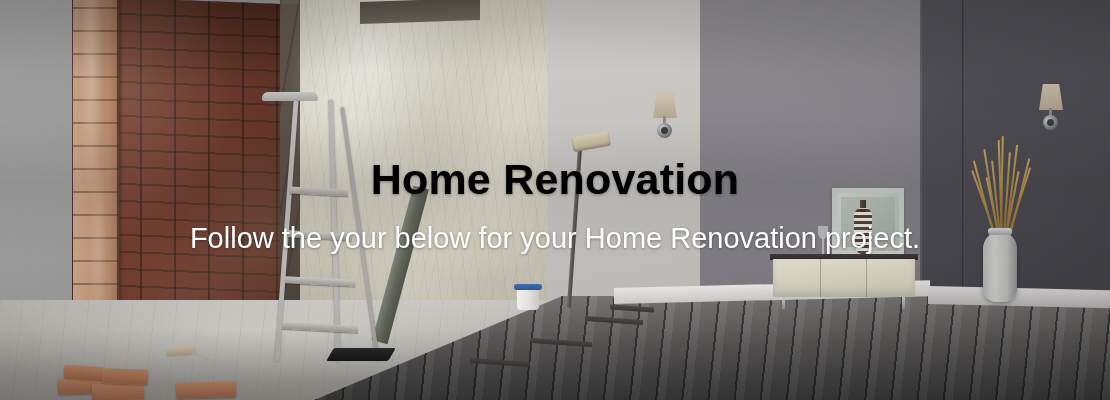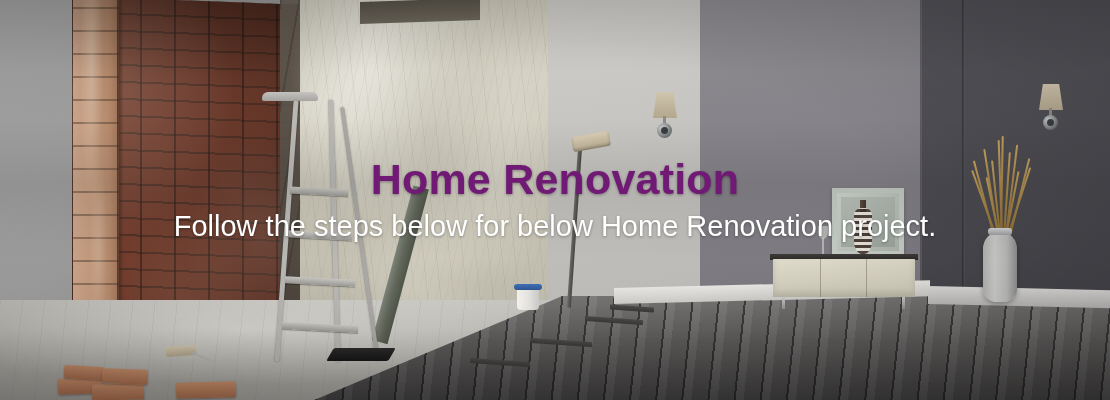--- a/index.html
+++ b/index.html
@@ -365,24 +365,24 @@
   }
 
   
   .overlay{
     position:absolute;inset:0;
     display:flex;flex-direction:column;
     align-items:center;justify-content:center;
     text-align:center;
   }
   .hero-title{
-    margin:0;
+    margin:12px;
     font-size:43px;
     font-weight:bold;
-    color:#701a75;
+    color:#000000;
     letter-spacing:.2px;
     line-height:1.05;
     text-shadow:0 1px 3px rgba(0,0,0,.35);
   }
   .hero-subtitle{
     margin:8px 0 0 0;
     font-size:29px;
     font-weight:normal;
     color:#ffffff;
     line-height:1.15;
@@ -494,16 +494,16 @@
     </div>
     <div class="roller-floor"></div>
     <div class="roller-floor-handle"></div>
 
     <div class="photo-grade"></div>
     <div class="text-scrim"></div>
   </div>
 
   <div class="overlay">
     <h1 class="hero-title">Home Renovation</h1>
-    <p class="hero-subtitle">Follow the steps below for below Home Renovation project.</p>
+    <p class="hero-subtitle">Follow the your below for your Home Renovation project.</p>
   </div>
 
 </div>
 
 </body></html>

